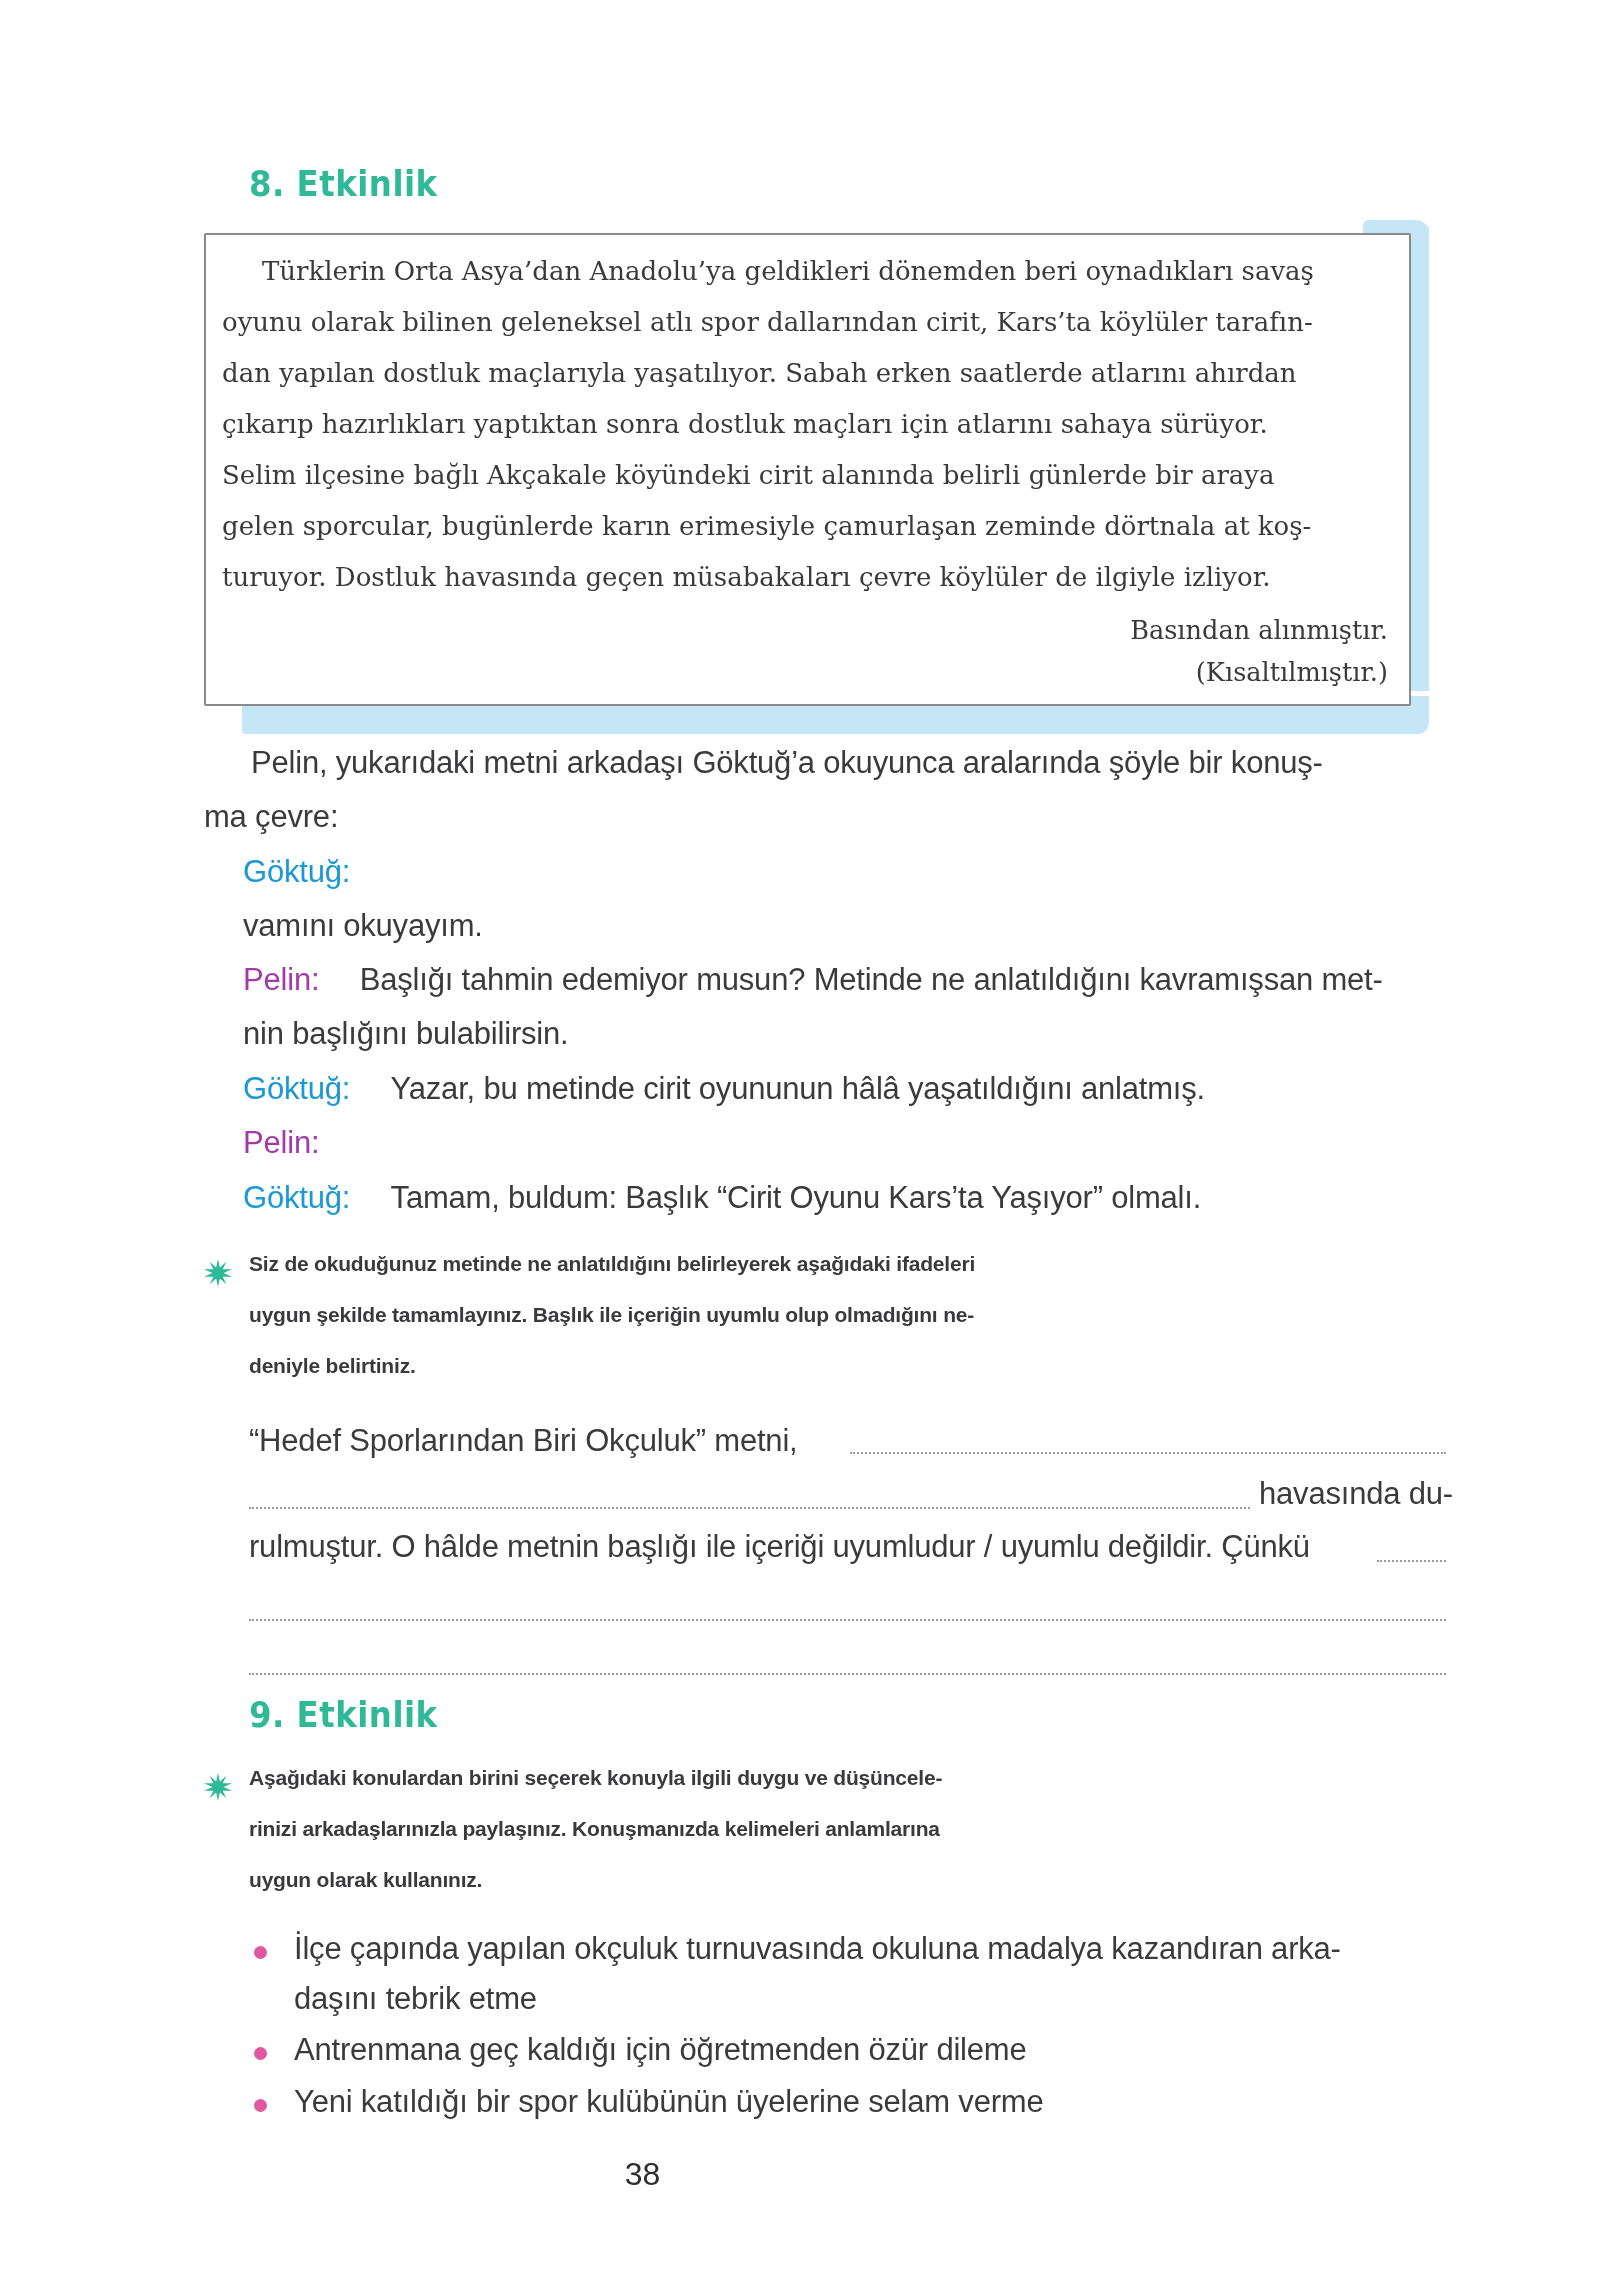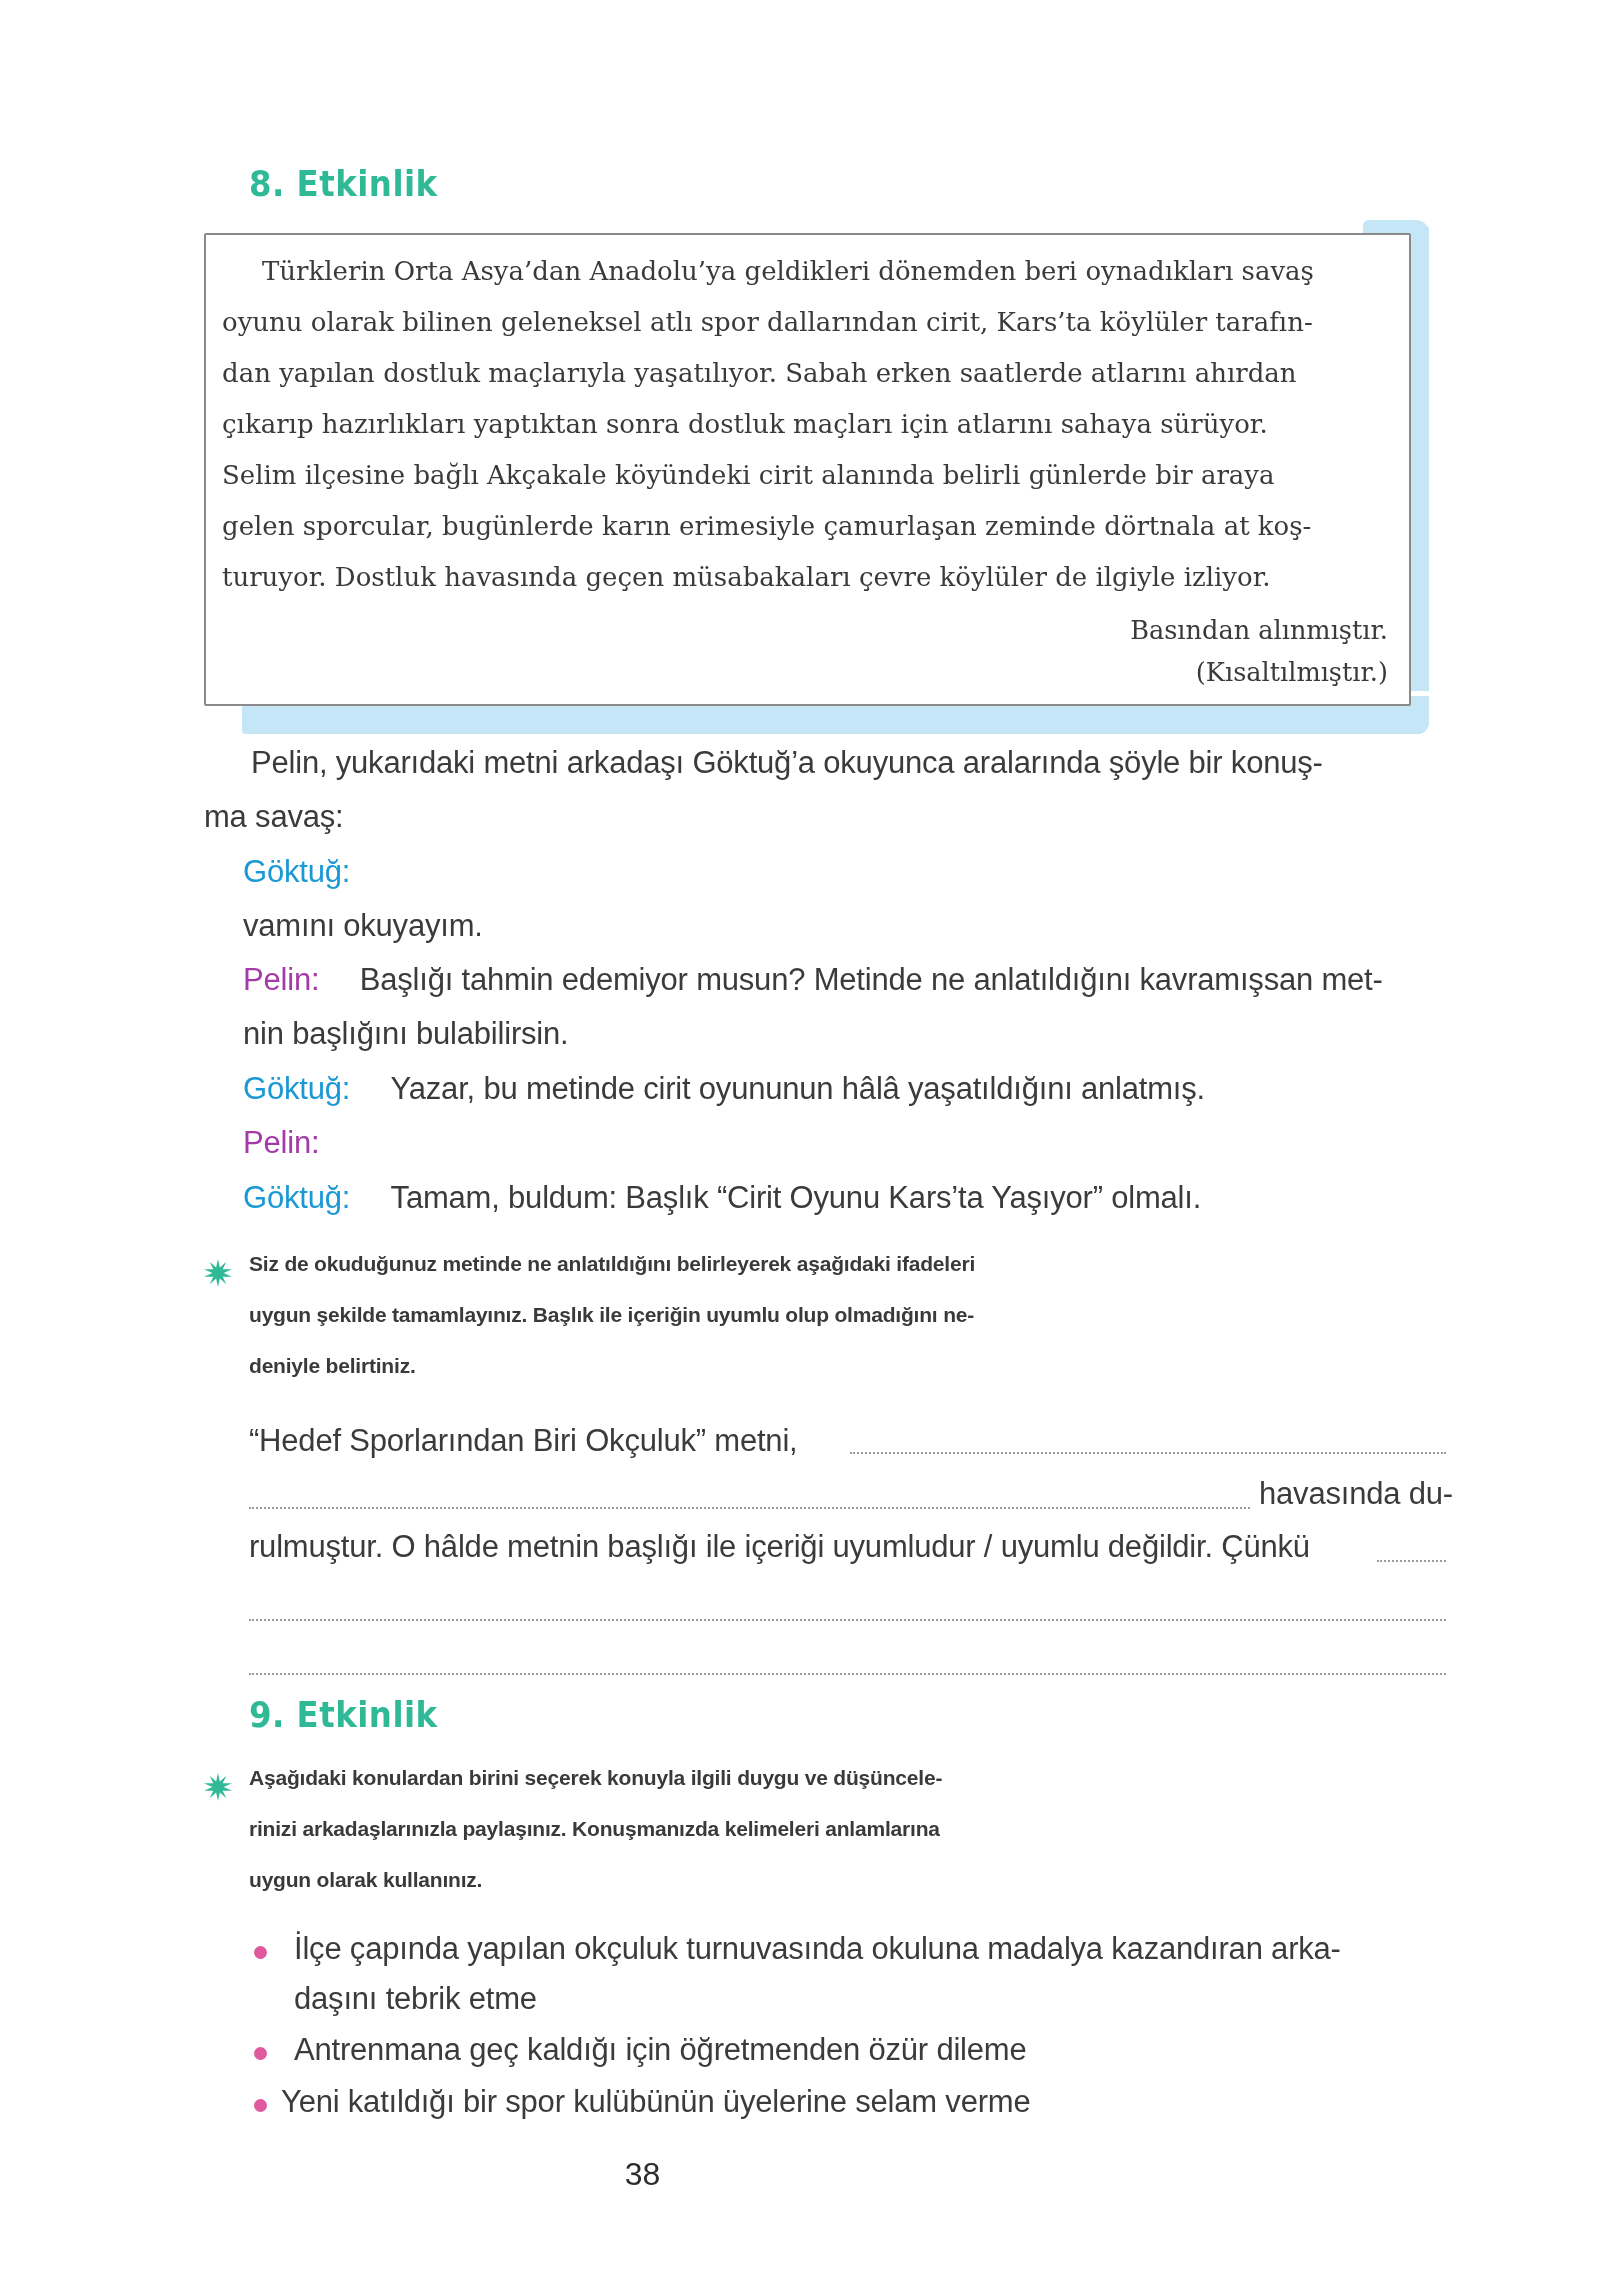--- a/index.html
+++ b/index.html
@@ -62,21 +62,21 @@
     <span>gelen sporcular, bugünlerde karın erimesiyle çamurlaşan zeminde dörtnala at koş-</span>
   </div>
 <div class="box-line" style="left:222px; width:1172px; top:562px;">
     <span>turuyor. Dostluk havasında geçen müsabakaları çevre köylüler de ilgiyle izliyor.</span>
   </div>
 
 <div class="src" style="top:615px;">Basından alınmıştır.</div>
 <div class="src" style="top:657px;">(Kısaltılmıştır.)</div>
 
 <div class="line" style="left:251px; top:745px;">Pelin, yukarıdaki metni arkadaşı Göktuğ’a okuyunca aralarında şöyle bir konuş-</div>
-<div class="line" style="left:204px; top:799px;">ma savaş:</div>
+<div class="line" style="left:204px; top:799px;">ma çevre:</div>
 
 <div class="line nojust" style="left:243px; top:854px;">
   <span class="goktug">Göktuğ:</span>&nbsp;
 </div>
 <div class="line" style="left:243px; top:908px;">vamını okuyayım.</div>
 
 <div class="line nojust" style="left:243px; top:962px;">
   <span class="pelin">Pelin:</span>&nbsp;<span>Başlığı tahmin edemiyor musun? Metinde ne anlatıldığını kavramışsan met-</span>
 </div>
 <div class="line" style="left:243px; top:1016px;">nin başlığını bulabilirsin.</div>
@@ -120,16 +120,16 @@
 <div class="line bold nojust" style="left:249px; top:1868px;">uygun olarak kullanınız.</div>
 
 <div class="bullet" style="left:254px; top:1946px;"></div>
 <div class="line" style="left:294px; top:1931px; width:1152px;">İlçe çapında yapılan okçuluk turnuvasında okuluna madalya kazandıran arka-</div>
 <div class="line nojust" style="left:294px; top:1981px;">daşını tebrik etme</div>
 
 <div class="bullet" style="left:254px; top:2047px;"></div>
 <div class="line nojust" style="left:294px; top:2032px;">Antrenmana geç kaldığı için öğretmenden özür dileme</div>
 
 <div class="bullet" style="left:254px; top:2099px;"></div>
-<div class="line nojust" style="left:281px; top:2084px;text-align:right;">Yeni katıldığı bir spor kulübünün üyelerine selam verme</div>
+<div class="line nojust" style="left:294px; top:2084px;text-align:right;">Yeni katıldığı bir spor kulübünün üyelerine selam verme</div>
 
 <div class="pagenum">38</div>
 
 
 </body></html>

